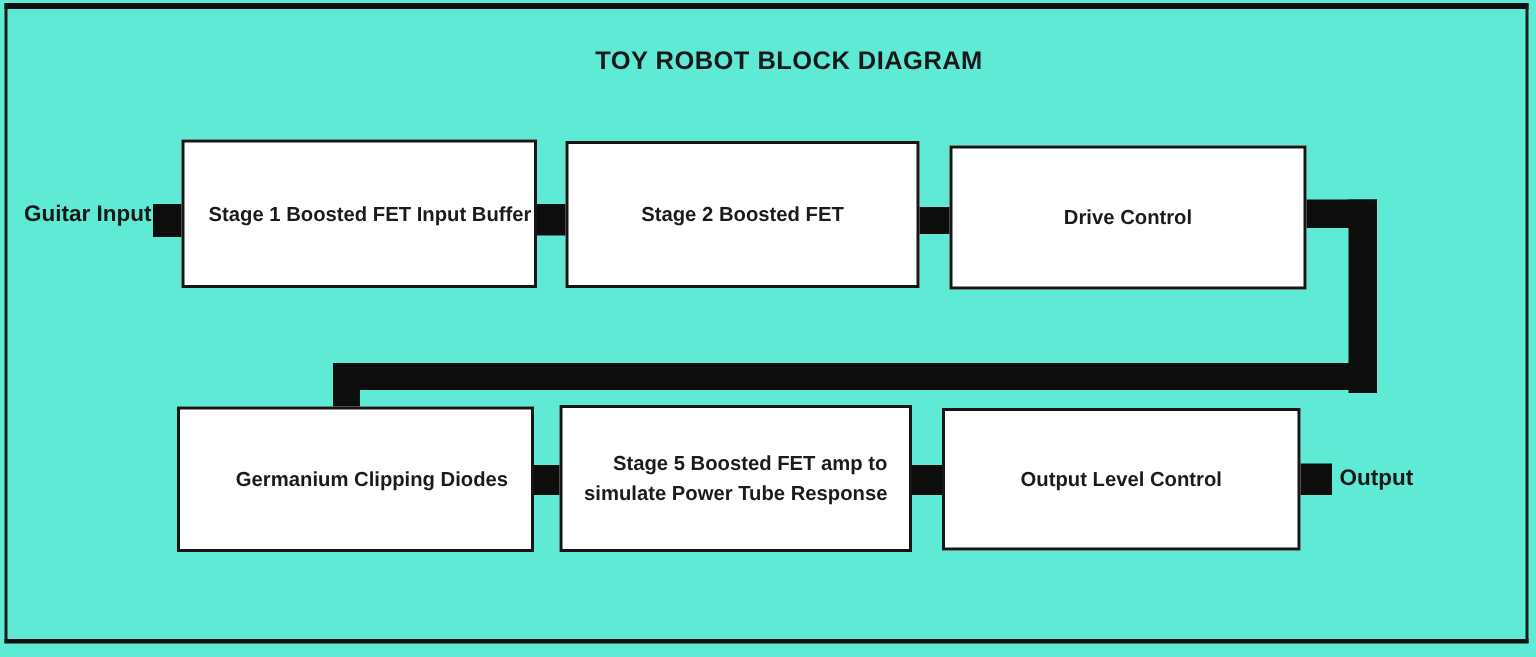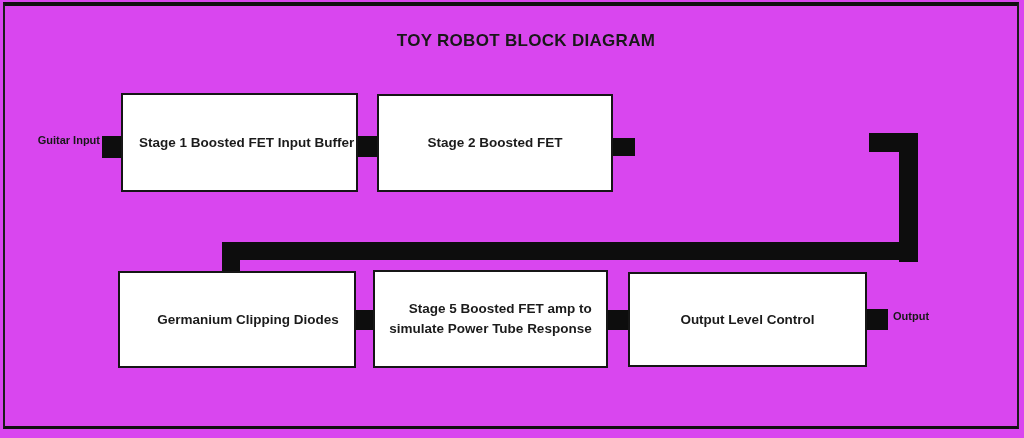--- a/index.html
+++ b/index.html
@@ -5,21 +5,21 @@
   html, body {
     margin: 0;
     padding: 0;
     background: #ffffff;
     font-family: "Liberation Sans", "DejaVu Sans", sans-serif;
   }
   .canvas {
     position: relative;
     width: 1024px;
     height: 438px;
-    background: #d946ef;
+    background: #5eead4;
     overflow: hidden;
   }
   .frame {
     position: absolute;
     left: 3px;
     top: 2px;
     right: 5px;
     bottom: 9px;
     border-top: 4px solid #101010;
     border-left: 2px solid #1c1c1c;
@@ -36,21 +36,21 @@
     text-align: center;
     text-indent: 28px;
     font-size: 17px;
     font-weight: 700;
     letter-spacing: 0.3px;
     color: #181818;
     z-index: 3;
   }
   .io-label {
     position: absolute;
-    font-size: 11px;
+    font-size: 15px;
     font-weight: 700;
     color: #181818;
     z-index: 3;
     white-space: nowrap;
   }
   .io-label.input {
     left: 16px;
     top: 134px;
     width: 84px;
     text-align: right;
@@ -131,20 +131,25 @@
       <div>Stage 1 Boosted FET Input Buffer</div>
     </div>
   </div>
 
   <div class="block b2">
     <div class="block-text left-block">
       <div>Stage 2 Boosted FET</div>
     </div>
   </div>
 
+  <div class="block b3">
+    <div class="block-text">
+      <div>Drive Control</div>
+    </div>
+  </div>
 
   <div class="block b4">
     <div class="block-text">
       <div>Germanium Clipping Diodes</div>
     </div>
   </div>
 
   <div class="block b5">
     <div class="block-text left-block">
       <div>Stage 5 Boosted FET amp to</div>

